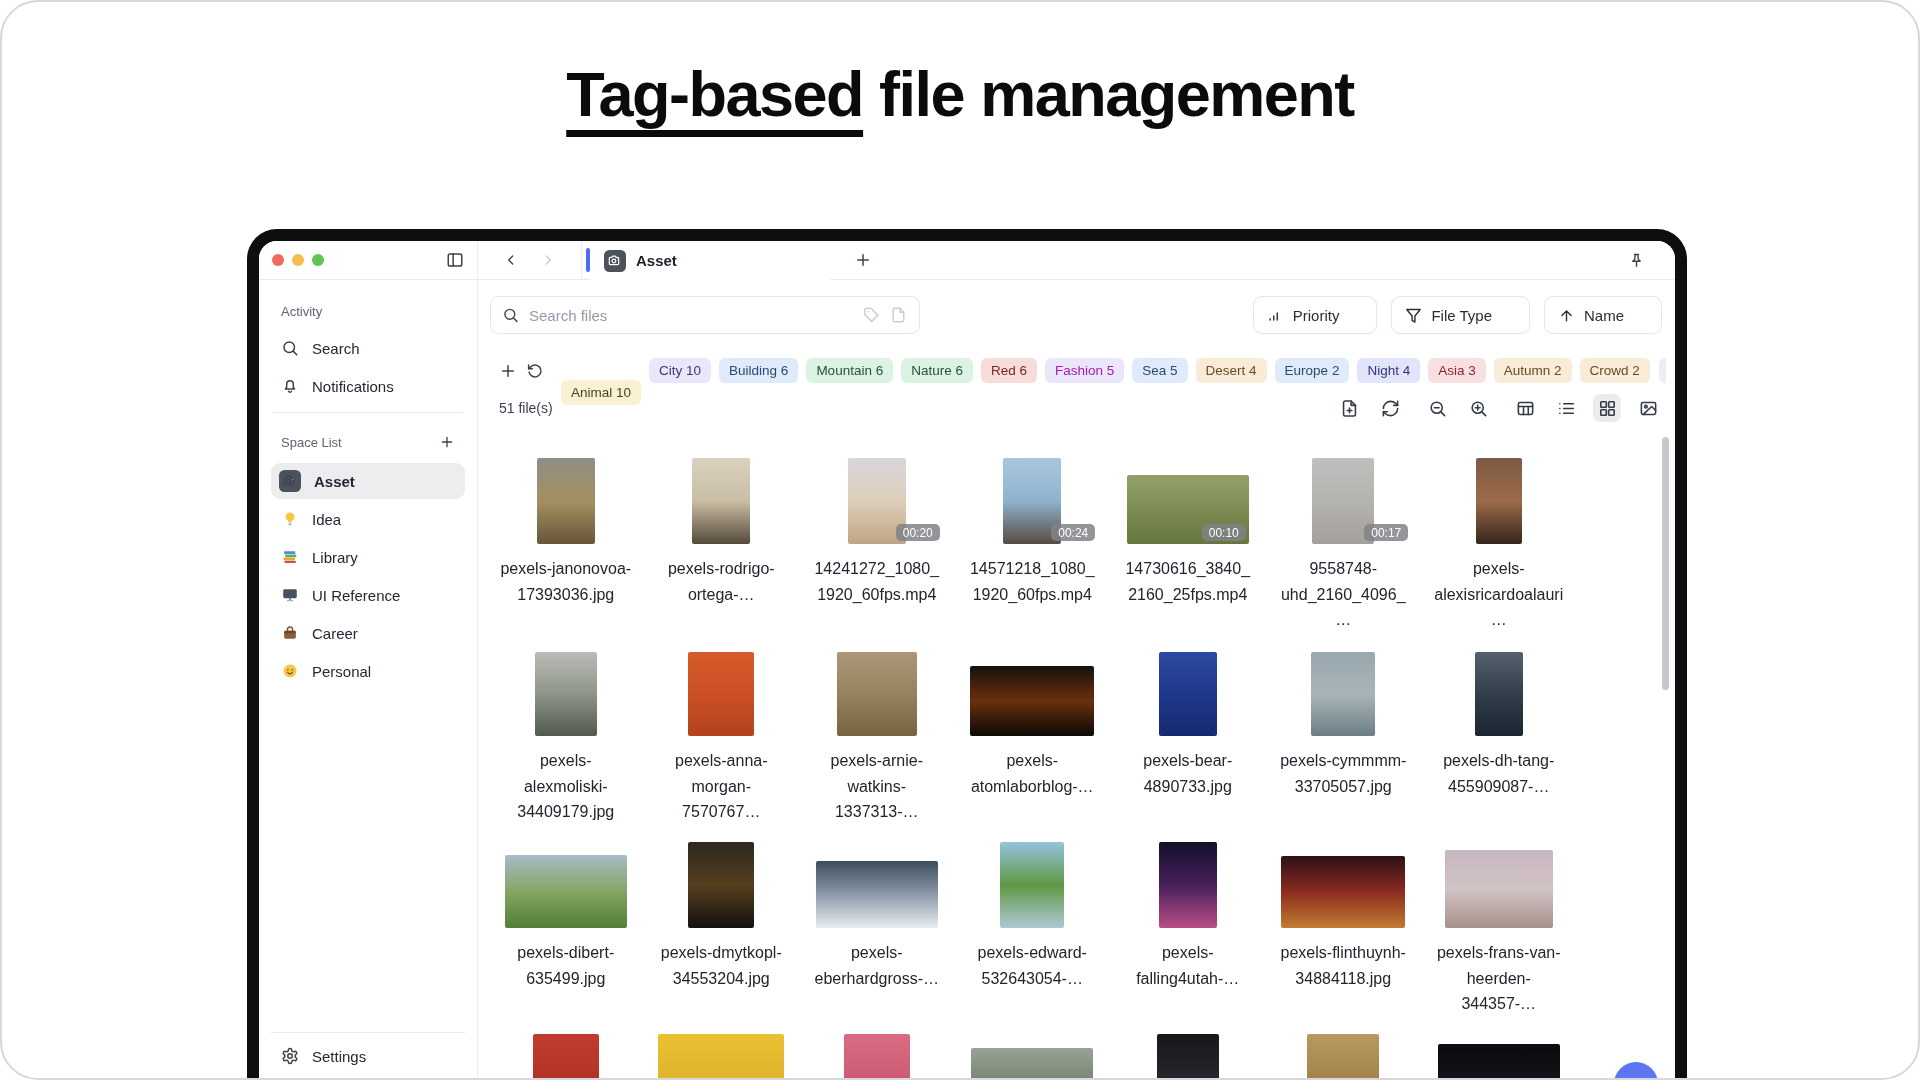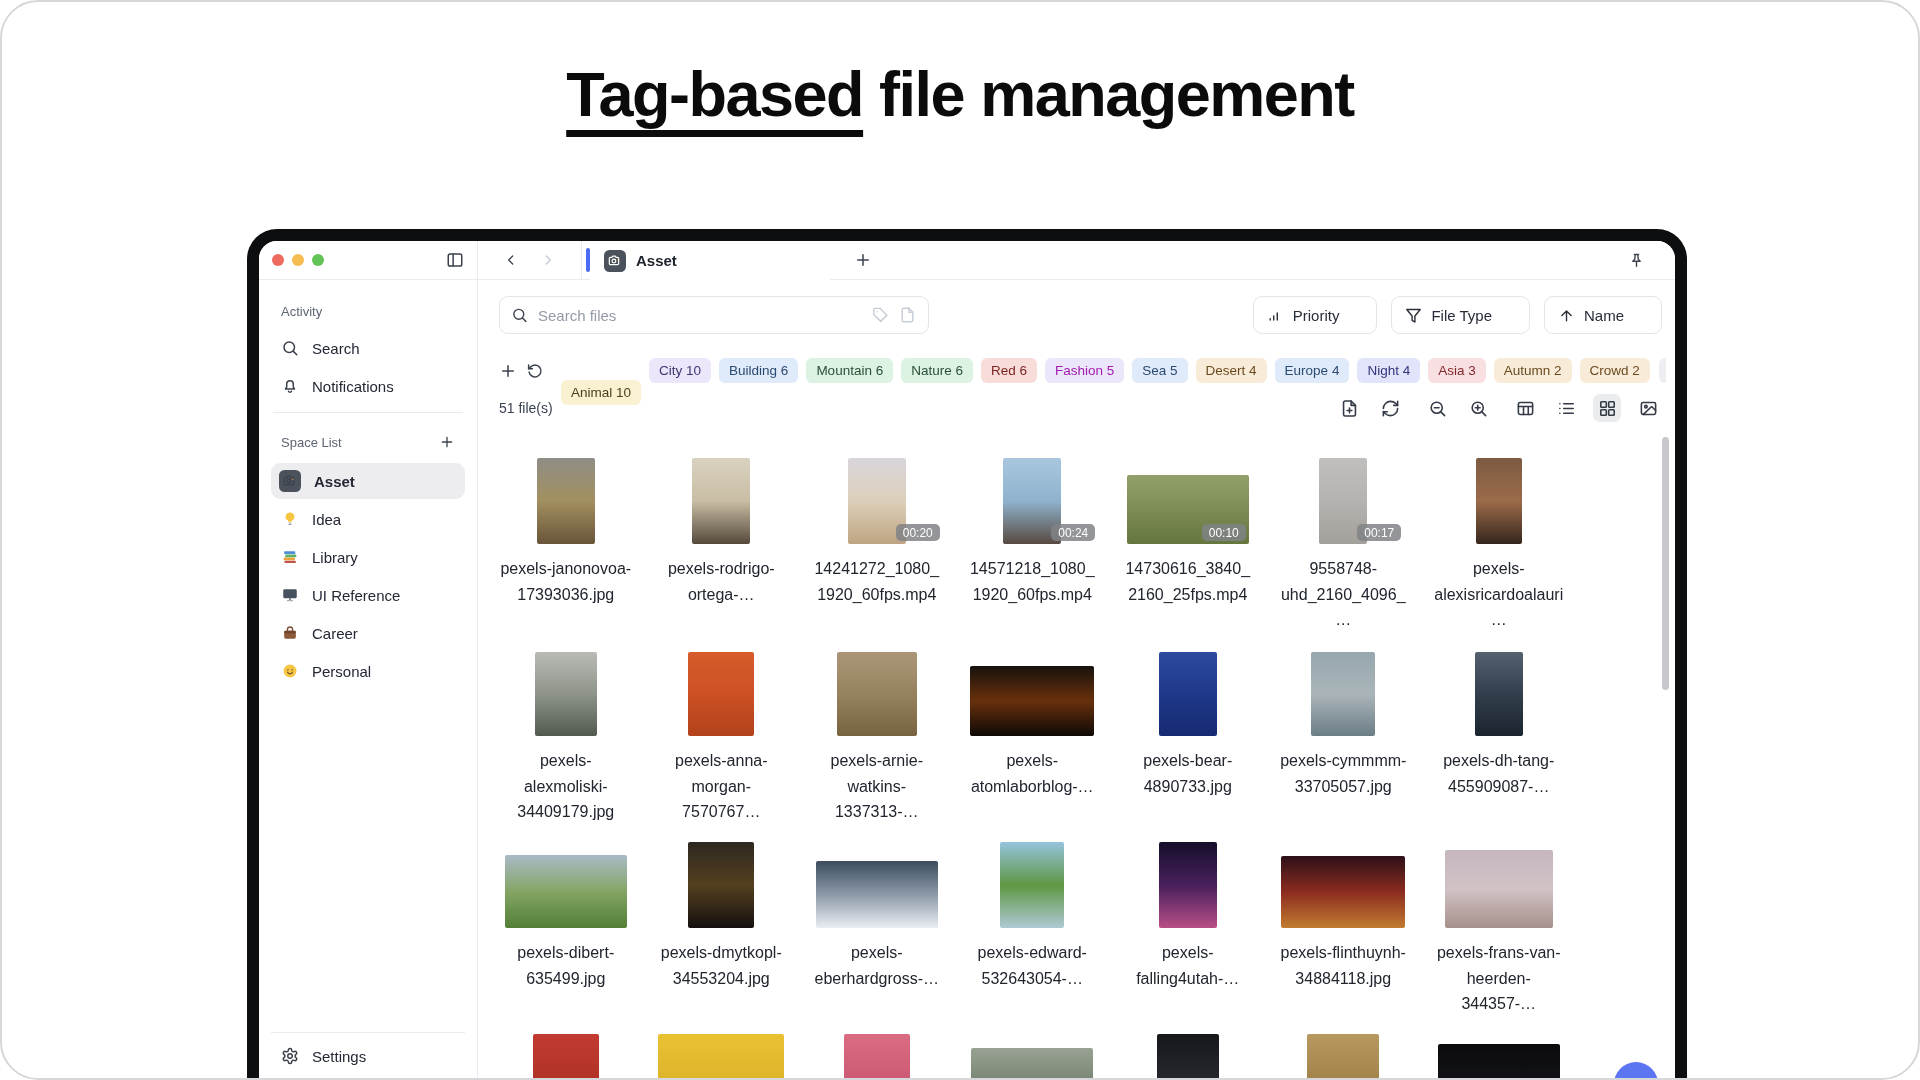--- a/index.html
+++ b/index.html
@@ -35,21 +35,21 @@
   .sb-item{height:36px;margin:2px 0;display:flex;align-items:center;gap:13px;padding:0 10px;border-radius:9px;font-size:15px;color:#232834;}
   .sb-item .ic{width:18px;height:18px;color:#3a404c;flex:0 0 18px;}
   .sb-item .ic.cam{width:22px;height:22px;flex-basis:22px;margin-left:-2px;}
   .sb-item.sel{background:#ededf0;font-weight:600;}
   .sb-divider{height:1px;background:#e9ebef;margin:8px 2px;}
   .sb-space-label{margin-top:10px;height:38px;}
   .sb-bottom{position:absolute;left:12px;right:12px;bottom:0;border-top:1px solid #e9ebef;padding:5px 0 8px;}
   .sb-bottom .sb-item{height:32px;}
   
   .main{flex:1;position:relative;min-width:0;background:#fff;}
-  .controls-row{position:absolute;top:16px;left:21px;right:13px;height:38px;display:flex;align-items:flex-end;}
+  .controls-row{position:absolute;top:16px;left:12px;right:13px;height:38px;display:flex;align-items:flex-end;}
   .search{position:relative;width:430px;height:38px;}
   .search input{width:100%;height:100%;box-sizing:border-box;border:1px solid #e2e5ea;border-radius:9px;padding:0 64px 0 38px;font-size:15px;color:#232834;font-family:inherit;outline:none;}
   .search input::placeholder{color:#939aa8;}
   .s-ic{position:absolute;top:50%;transform:translateY(-50%);}
   .s-search{left:12px;width:17px;height:17px;color:#3f4550;}
   .s-tag{right:40px;width:17px;height:17px;color:#c6ccd6;}
   .s-file{right:13px;width:17px;height:17px;color:#c6ccd6;}
   .sort-group{margin-left:auto;display:flex;gap:14px;}
   .btn{height:38px;box-sizing:border-box;border:1px solid #e2e5ea;border-radius:9px;background:#fff;display:flex;align-items:center;gap:9px;padding:0 13px;font-size:15px;color:#262c38;}
   .btn .lead{width:17px;height:17px;color:#2b303a;}
@@ -322,21 +322,21 @@
 
             <span class="chip" style="background: rgb(249, 241, 209); color: rgb(74, 67, 29); margin-top: 43px;">Animal 10</span>
                 <span class="chip" style="background: rgb(235, 230, 250); color: rgb(63, 55, 112);">City 10</span>
                 <span class="chip" style="background: rgb(223, 234, 250); color: rgb(43, 74, 112);">Building 6</span>
                 <span class="chip" style="background: rgb(220, 242, 226); color: rgb(43, 80, 56);">Mountain 6</span>
                 <span class="chip" style="background: rgb(220, 242, 226); color: rgb(43, 80, 56);">Nature 6</span>
                 <span class="chip" style="background: rgb(248, 220, 218); color: rgb(124, 36, 32);">Red 6</span>
                 <span class="chip" style="background: rgb(235, 230, 250); color: #a21caf;">Fashion 5</span>
                 <span class="chip" style="background: rgb(223, 234, 250); color: rgb(43, 74, 112);">Sea 5</span>
                 <span class="chip" style="background: rgb(248, 236, 216); color: rgb(107, 74, 32);">Desert 4</span>
-                <span class="chip" style="background: rgb(223, 234, 250); color: rgb(43, 74, 112);">Europe 4</span>
+                <span class="chip" style="background: rgb(223, 234, 250); color: rgb(43, 74, 112);">Europe 2</span>
                 <span class="chip" style="background: rgb(226, 228, 251); color: rgb(52, 53, 124);">Night 4</span>
                 <span class="chip" style="background: rgb(248, 223, 225); color: rgb(132, 40, 46);">Asia 3</span>
                 <span class="chip" style="background: rgb(248, 236, 216); color: rgb(107, 74, 32);">Autumn 2</span>
                 <span class="chip" style="background: rgb(248, 236, 216); color: rgb(107, 74, 32);">Crowd 2</span>
               </div>
             <div class="tags-caret">
               <span class="chip-sliver"></span>
               <span class="ic t-caret">
                   <svg viewBox="0 0 24 24" fill="none" stroke="currentColor" stroke-width="2" stroke-linecap="round" stroke-linejoin="round">
                     <path d="m6.5 9.5 5.5 5.5 5.5-5.5"></path>
@@ -457,21 +457,21 @@
               <div class="cell">
                 <div class="thumb-wrap">
                   <div class="thumb wide" style="width: 122px; height: 69px; background: linear-gradient(rgb(147, 160, 106), rgb(125, 140, 85), rgb(102, 118, 63));">
                     <span class="badge">00:10</span>
                   </div>
                 </div>
                 <div class="cap ba">14730616_3840_2160_25fps.mp4</div>
               </div>
               <div class="cell">
                 <div class="thumb-wrap">
-                  <div class="thumb" style="width: 48px; height: 86px; background: linear-gradient(rgb(192, 191, 189), rgb(181, 179, 176), rgb(163, 159, 154));">
+                  <div class="thumb" style="width: 62px; height: 86px; background: linear-gradient(rgb(192, 191, 189), rgb(181, 179, 176), rgb(163, 159, 154));">
                     <span class="badge">00:17</span>
                   </div>
                 </div>
                 <div class="cap">9558748-uhd_2160_4096_…</div>
               </div>
               <div class="cell">
                 <div class="thumb-wrap">
                   <div class="thumb" style="width: 46px; height: 86px; background: linear-gradient(rgb(124, 90, 66), rgb(156, 107, 74), rgb(53, 38, 29));">
                     
                   </div>

